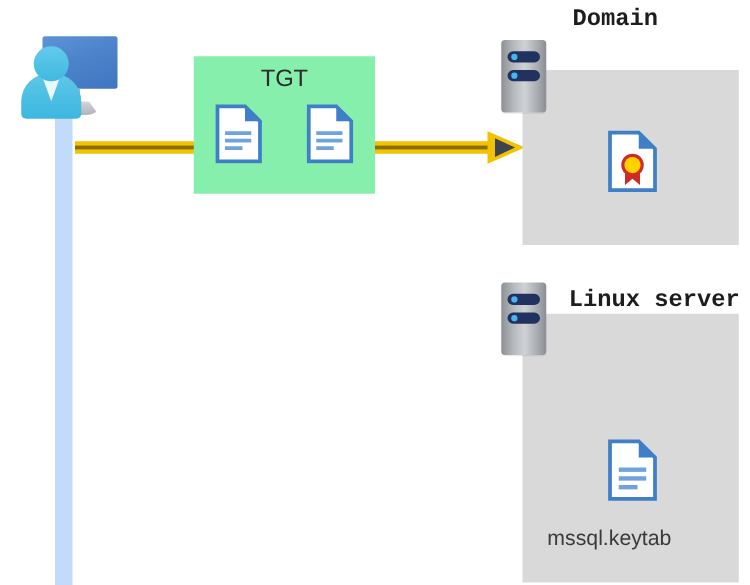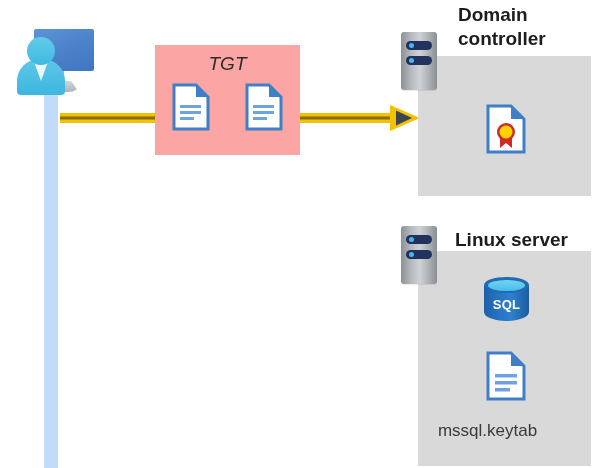--- a/index.html
+++ b/index.html
@@ -54,22 +54,21 @@
     position:absolute;left:20px;top:8px;width:28px;height:28px;border-radius:50%;
     background:linear-gradient(180deg,#62cbea 0%,#3fb9e1 100%);
   }
 
   
   .arrow-wrap{position:absolute;left:60px;top:104px;width:360px;height:28px;}
 
   
   .token-box{
     position:absolute;left:155px;top:45px;width:145px;height:110px;
-    background:#fca5a5;
-    font-style:italic;
+    background:#86efac;
   }
   .token-labels{
     position:absolute;left:0;top:8px;width:100%;
     display:flex;justify-content:space-around;
     font-size:19px;color:#2c2c2c;
   }
   .token-labels span{display:block;width:50%;text-align:center;}
   .token-docs{
     position:absolute;left:0;top:38px;width:100%;
     display:flex;justify-content:space-around;
@@ -102,20 +101,21 @@
     position:absolute;left:3px;top:2px;width:5px;height:5px;border-radius:50%;
     background:#45b6ee;display:block;
   }
   .rack-dc{left:401px;top:32px;}
   .rack-linux{left:401px;top:226px;}
 
   
   .head{
     position:absolute;font-size:19px;font-weight:bold;color:#1d1d1d;
     line-height:1.28;
+    font-family:Liberation Mono, monospace;
   }
   .head-dc{left:458px;top:3px;width:140px;}
   .head-linux{left:455px;top:228px;width:150px;}
 
   
   .sqlcyl{position:absolute;left:484px;top:277px;width:45px;height:52px;}
   .sqlcyl .body{
     position:absolute;left:0;top:8px;width:45px;height:36px;
     background:linear-gradient(90deg,#1f5fa8 0%,#2775c4 35%,#2f80cf 60%,#1d5c9f 100%);
     border-radius:0 0 22px 22px/0 0 9px 9px;
@@ -205,21 +205,20 @@
     <span class="bar">
         <i></i>
       </span>
     <span class="bar">
         <i></i>
       </span>
   </div>
 
   <div class="head head-dc">
     <div>Domain</div>
-    <div>controller</div>
   </div>
 
   <span class="ico-cert">
     <svg width="40" height="50" viewBox="0 0 40 50">
       <path d="M2 2 H25 L38 15 V48 H2 Z" fill="#ffffff" stroke="#3f7fc8" stroke-width="3"></path>
       <path d="M25 2 L38 15 H25 Z" fill="#3f7fc8"></path>
       <path d="M14 30 L14 44 L20 39 L26 44 L26 30 Z" fill="#cf2a27"></path>
       <circle cx="20" cy="28" r="9" fill="#cf2a27"></circle>
       <circle cx="20" cy="28" r="6.5" fill="#ffd200"></circle>
     </svg>
@@ -231,26 +230,20 @@
     <span class="bar">
         <i></i>
       </span>
     <span class="bar">
         <i></i>
       </span>
   </div>
 
   <div class="head head-linux">Linux server</div>
 
-  <div class="sqlcyl">
-    <div class="body"></div>
-    <div class="topo"></div>
-    <div class="topi"></div>
-    <div class="txt">SQL</div>
-  </div>
 
   <span class="ico-keytab">
     <svg width="40" height="50" viewBox="0 0 40 50">
       <path d="M2 2 H25 L38 15 V48 H2 Z" fill="#ffffff" stroke="#3f7fc8" stroke-width="3"></path>
       <path d="M25 2 L38 15 H25 Z" fill="#3f7fc8"></path>
       <rect x="9" y="23" width="22" height="3.5" fill="#6fa3dd"></rect>
       <rect x="9" y="30" width="22" height="3.5" fill="#6fa3dd"></rect>
       <rect x="9" y="37" width="15" height="3.5" fill="#6fa3dd"></rect>
     </svg>
   </span>

